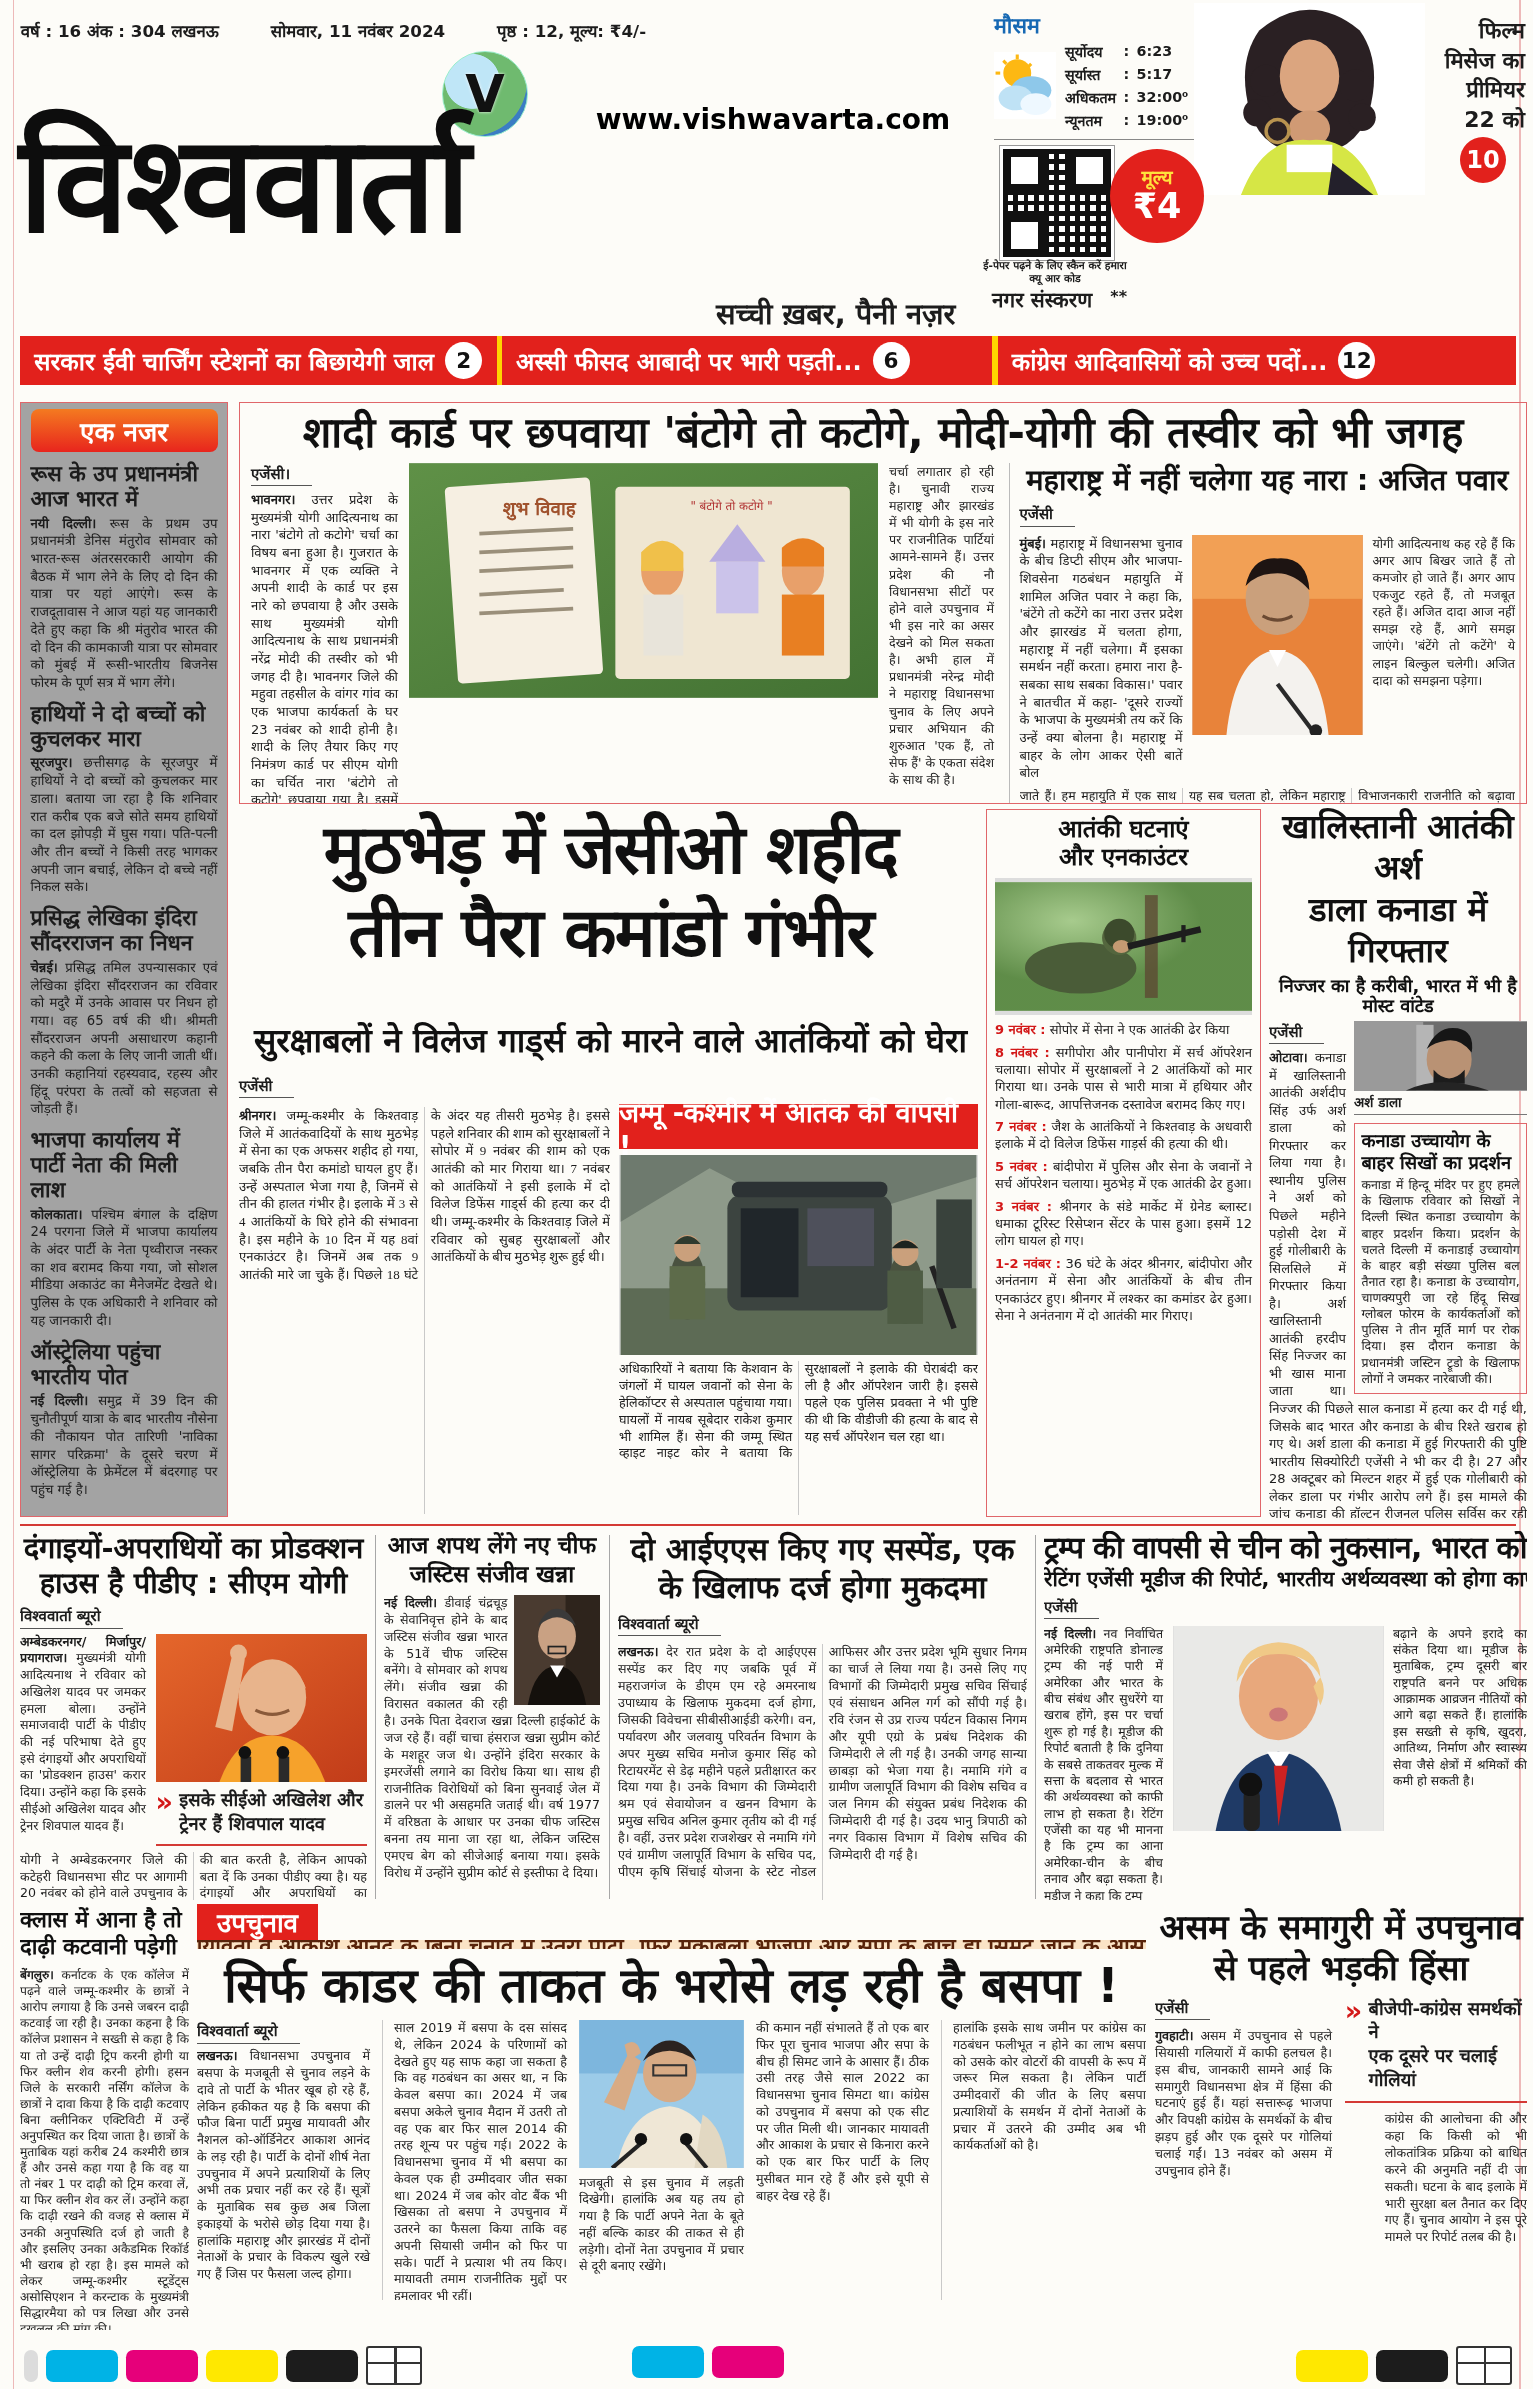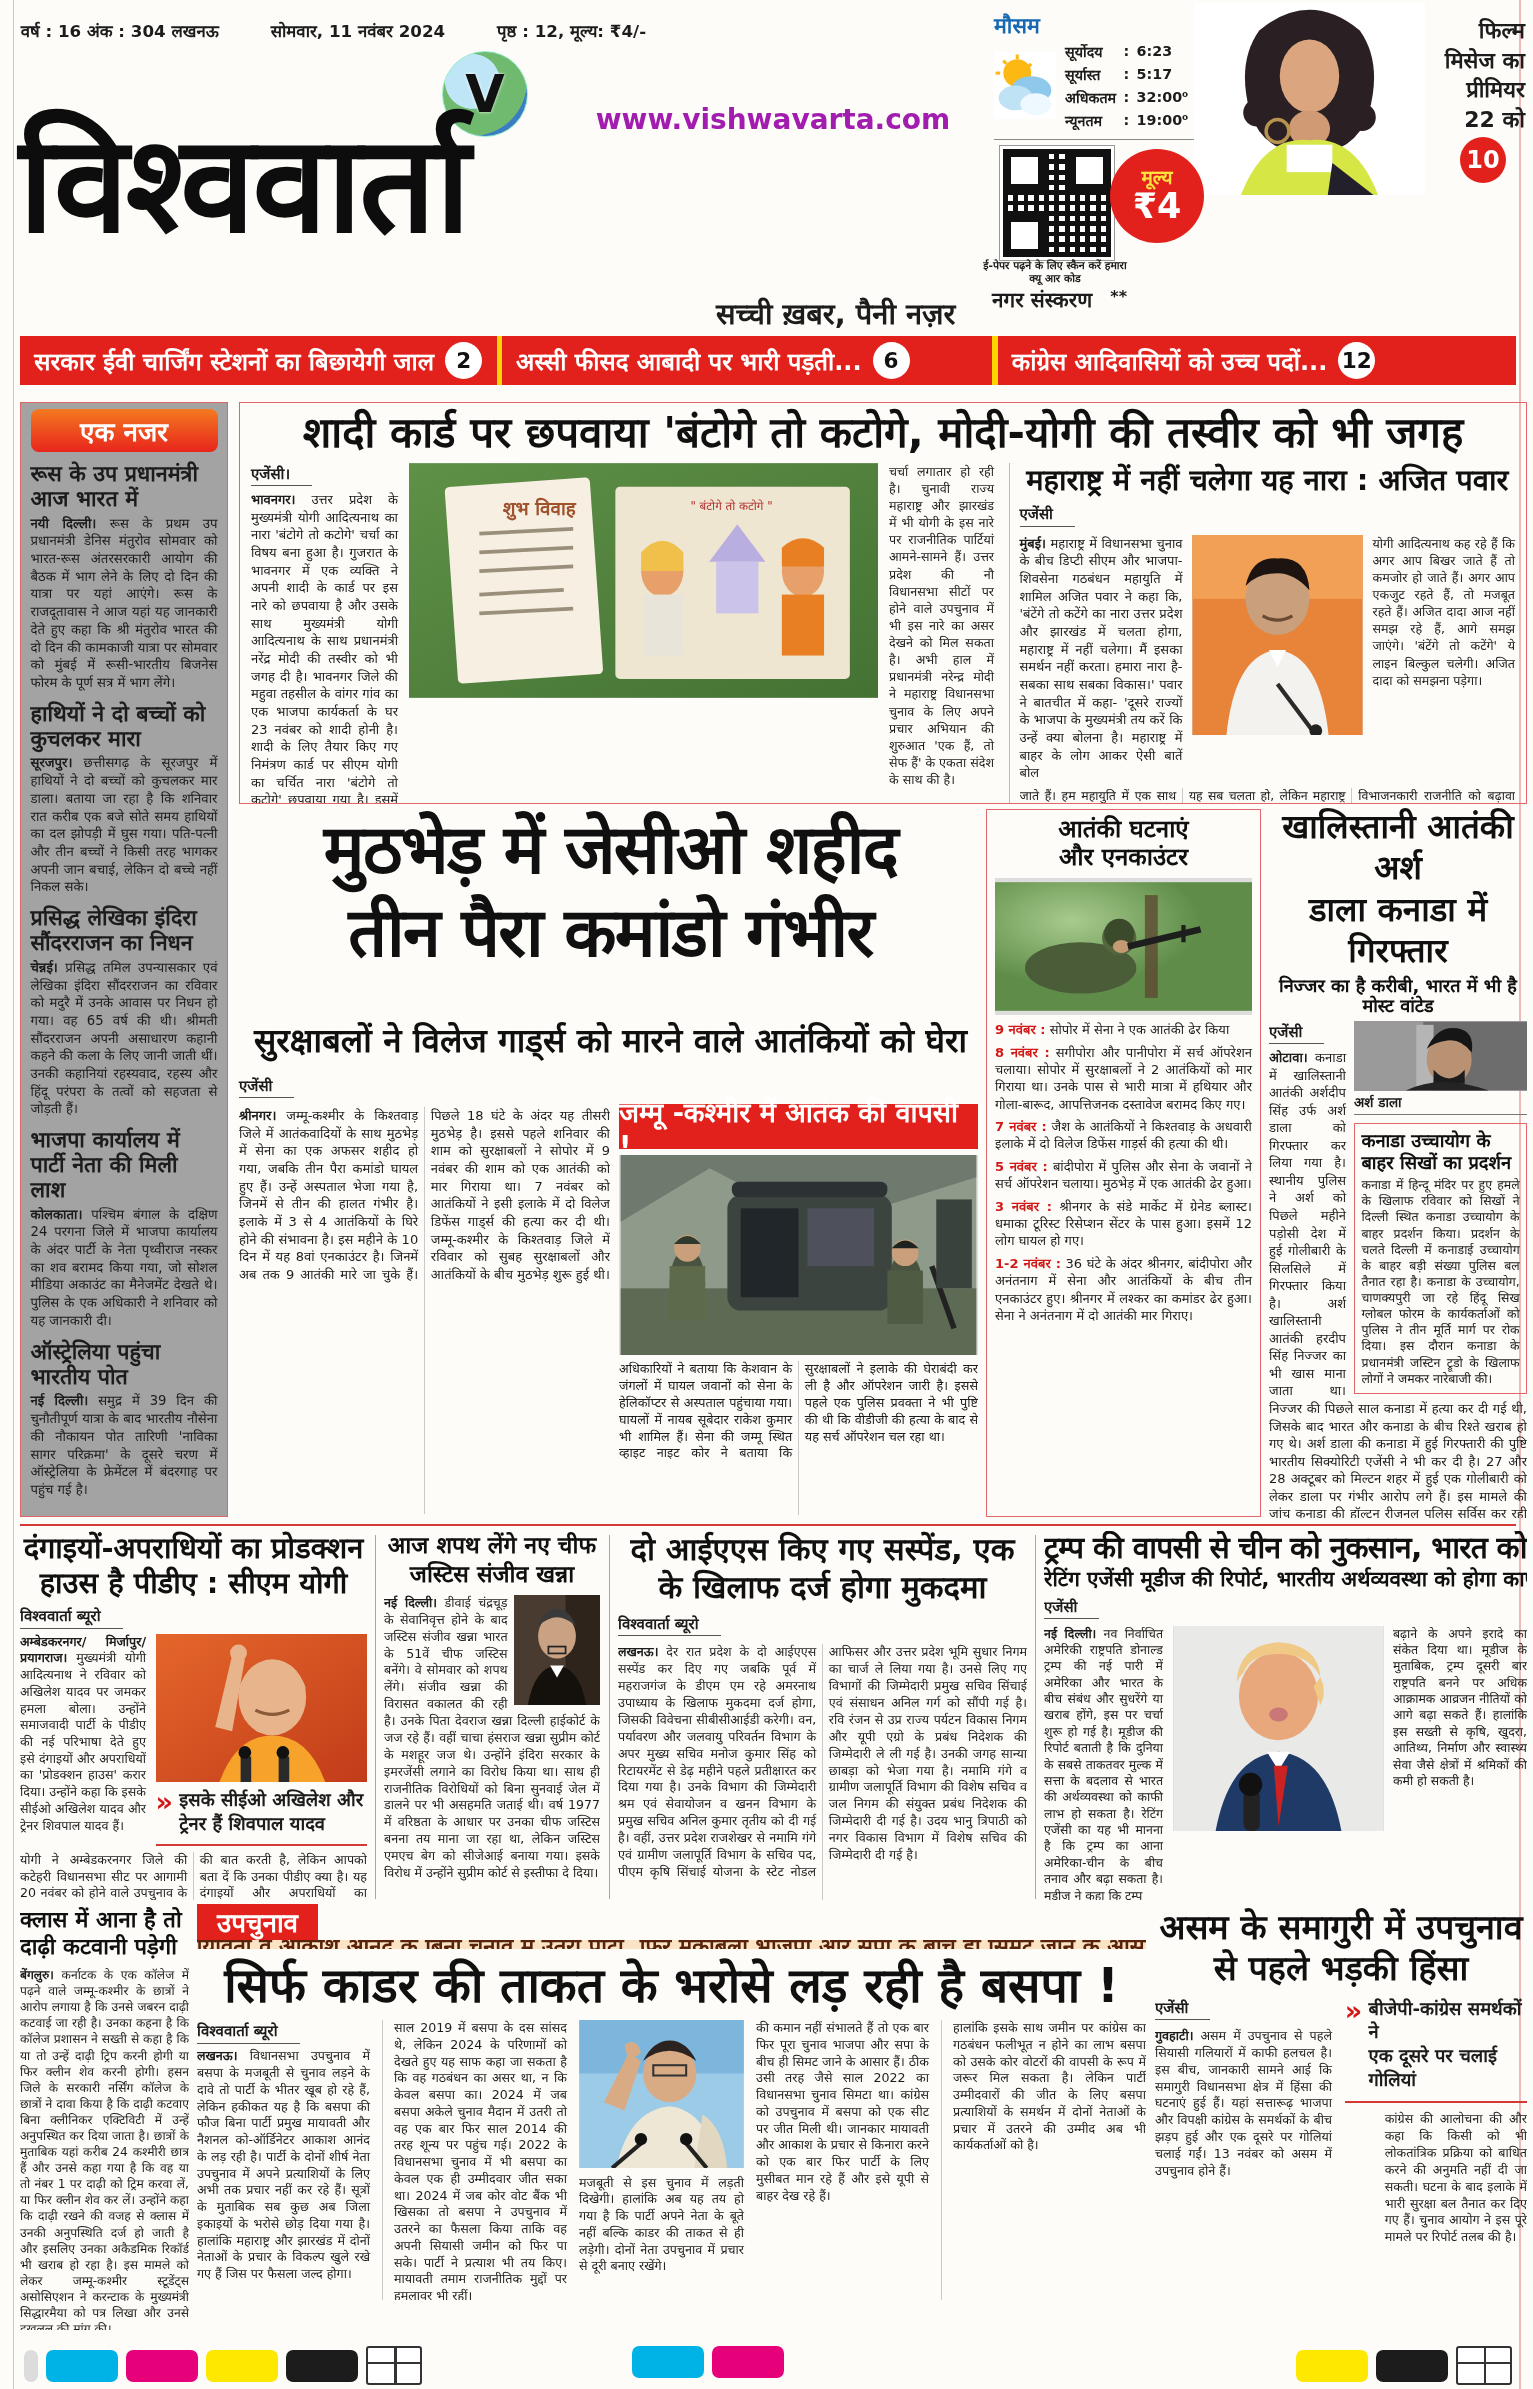--- a/index.html
+++ b/index.html
@@ -111,21 +111,21 @@
 </div>
 <div class="abs plin" style="left:1423px;top:16px;width:102px;text-align:right;font-size:22px;font-weight:800;line-height:1.35;">फिल्म
 मिसेज का
 प्रीमियर
 22 को</div>
 <div class="abs" style="left:1460px;top:137px;width:46px;height:46px;border-radius:50%;background:#e2211c;color:#fff;font-size:24px;font-weight:800;display:flex;align-items:center;justify-content:center;">10</div>
 
 <div class="abs" style="left:442px;top:51px;width:84px;height:84px;border-radius:50%;background:radial-gradient(circle at 35% 35%,#bfe6f7 0 35%,#6fba6f 36% 70%,#3b7dc4 71% 100%);display:flex;align-items:center;justify-content:center;border:1.6px solid #9ec;">
   <span style="font-size:51px;font-weight:900;color:#111;text-shadow:0 0 3.2px #fff;">V</span>
 </div>
-<div class="abs" style="left:590px;top:103px;width:366px;text-align:center;color:#a21caf;font-size:28px;font-weight:800;">www.vishwavarta.com</div>
+<div class="abs" style="left:590px;top:103px;width:366px;text-align:center;color:#000000;font-size:28px;font-weight:800;">www.vishwavarta.com</div>
 <div class="abs" style="left:19px;top:102px;width:954px;font-size:134px;font-weight:900;color:#0d0d0d;letter-spacing:-2.4px;line-height:1.25;">विश्ववार्ता</div>
 <div class="abs" style="left:716px;top:293px;font-size:29px;font-weight:800;">सच्ची ख़बर, पैनी नज़र</div>
 <div class="abs" style="left:992px;top:285px;font-size:20.7px;font-weight:800;">
   <span>नगर संस्करण</span>
   <span style="font-size:16px;vertical-align:4.8px;padding-left:11px;">**</span>
 </div>
 <div class="abs qr" style="left:1000px;top:146px;width:108px;height:108px;border:3.2px solid #fff;outline:0.8px solid #999;">
   <span class="qr-eye" style="left:1.6px;top:1.6px;"></span>
   <span class="qr-eye" style="right:1.6px;top:1.6px;"></span>
   <span class="qr-eye" style="left:1.6px;bottom:1.6px;"></span>
@@ -248,21 +248,21 @@
       </div>
       <div class="cols3 jt" style="margin-top:6.4px;font-size:12.4px;line-height:1.32;height:68px;overflow:hidden;">जाते हैं। हम महायुति में एक साथ काम कर रहे हैं, लेकिन हमारी पार्टियों की विचारधारा अलग-अलग है। हो सकता है कि दूसरे राज्यों में यह सब चलता हो, लेकिन महाराष्ट्र में ये काम नहीं करता है। दूसरी ओर संजय निरूपम ने कहा- कांग्रेस नेता राहुल गांधी ने भाजपा पर विभाजनकारी राजनीति को बढ़ावा देने का आरोप लगाया है। कांग्रेस ने विशेष रूप से नारे की निंदा करते हुए कहा है कि यह एक धर्म को दूसरे धर्म के खिलाफ खड़ा करने का प्रयास है।</div>
     </div>
   </div>
 </section>
 
 <h1 class="abs hl plin" style="left:239px;top:809px;width:743px;margin:0;font-size:68px;font-weight:900;text-align:center;line-height:1.22;letter-spacing:-1.6px;">मुठभेड़ में जेसीओ शहीद
 तीन पैरा कमांडो गंभीर</h1>
 <h2 class="abs hl" style="left:239px;top:1023px;width:743px;margin:0;font-size:33px;text-align:center;white-space:nowrap;">सुरक्षाबलों ने विलेज गाड्‌र्स को मारने वाले आतंकियों को घेरा</h2>
 <span class="abs byline" style="left:239px;top:1075px;">एजेंसी</span>
-<div class="abs cols2 body-t jt" style="left:239px;top:1107px;width:371px;height:407px;overflow:hidden;">
+<div class="abs cols2 body-t jt" style="left:239px;top:1107px;width:371px;height:407px;overflow:hidden;font-family:Liberation Serif, serif;">
   <span class="dateline">श्रीनगर।</span> <span>जम्मू-कश्मीर के किश्तवाड़ जिले में आतंकवादियों के साथ मुठभेड़ में सेना का एक अफसर शहीद हो गया, जबकि तीन पैरा कमांडो घायल हुए हैं। उन्हें अस्पताल भेजा गया है, जिनमें से तीन की हालत गंभीर है। इलाके में 3 से 4 आतंकियों के घिरे होने की संभावना है। इस महीने के 10 दिन में यह 8वां एनकाउंटर है। जिनमें अब तक 9 आतंकी मारे जा चुके हैं। पिछले 18 घंटे के अंदर यह तीसरी मुठभेड़ है। इससे पहले शनिवार की शाम को सुरक्षाबलों ने सोपोर में 9 नवंबर की शाम को एक आतंकी को मार गिराया था। 7 नवंबर को आतंकियों ने इसी इलाके में दो विलेज डिफेंस गाड्‌र्स की हत्या कर दी थी। जम्मू-कश्मीर के किश्तवाड़ जिले में रविवार को सुबह सुरक्षाबलों और आतंकियों के बीच मुठभेड़ शुरू हुई थी।</span>
 </div>
 <div class="abs redbox" style="left:619px;top:1104px;width:359px;height:45px;display:flex;align-items:center;justify-content:center;font-size:27px;font-weight:800;">जम्मू -कश्मीर में आतंक की वापसी !</div>
 <div class="abs photo" style="left:619px;top:1155px;width:359px;height:200px;">
   <svg viewBox="0 0 160 90">
     <rect width="160" height="90" fill="#8e9a8a"></rect>
     <path d="M0 30 L40 6 L90 32 L160 10 L160 0 L0 0Z" fill="#6e7a6e"></path>
     <rect x="0" y="60" width="160" height="30" fill="#5d6b55"></rect>
     <rect x="48" y="18" width="74" height="52" rx="6" fill="#3c4440"></rect>
     <rect x="54" y="24" width="26" height="40" fill="#20262a"></rect>

